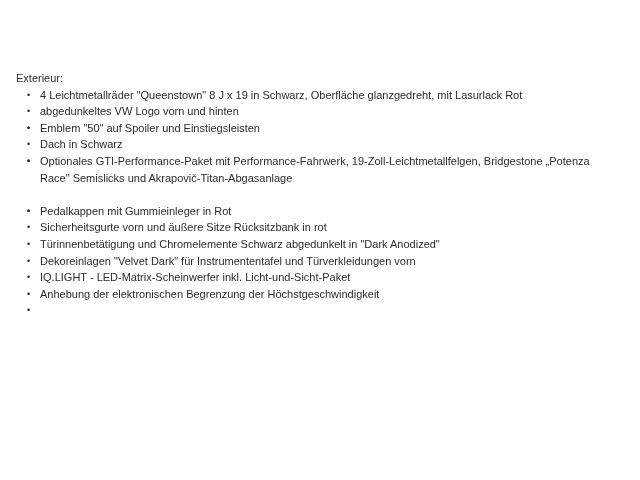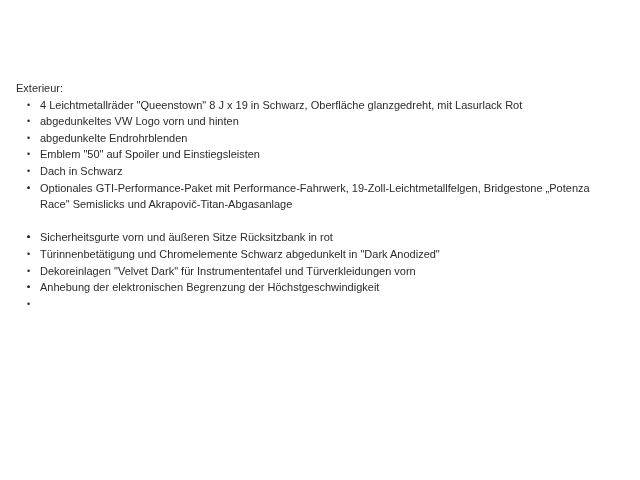--- a/index.html
+++ b/index.html
@@ -13,21 +13,21 @@
     body {
       font-family: "Liberation Sans", "DejaVu Sans", sans-serif;
       color: #2b2b2b;
       font-size: 11px;
       line-height: 16.6px;
       -webkit-font-smoothing: antialiased;
     }
     .content {
       position: absolute;
       left: 16px;
-      top: 80px;
+      top: 70px;
       width: 620px;
     }
     .section-title {
       margin: 0;
       font-size: 11px;
       font-weight: normal;
       color: #2f2f2f;
       height: 16.6px;
     }
     ul.spec-list {
@@ -54,36 +54,36 @@
 </head>
 <body>
 
 <div class="content">
 
   <section>
     <p class="section-title">Exterieur:</p>
     <ul class="spec-list">
       <li><span class="bullet">•</span><span>4 Leichtmetallräder "Queenstown" 8 J x 19 in Schwarz, Oberfläche glanzgedreht, mit Lasurlack Rot</span></li>
       <li><span class="bullet">•</span><span>abgedunkeltes VW Logo vorn und hinten</span></li>
-      <li><span class="bullet">•</span><span>abgedunkelte Endrohrblenden</span></li>
+      <li><span class="bullet">•</span></li>
       <li><span class="bullet">•</span><span>Emblem "50" auf Spoiler und Einstiegsleisten</span></li>
       <li><span class="bullet">•</span><span>Dach in Schwarz</span></li>
       <li><span class="bullet">•</span></li>
       <li><span class="bullet">•</span><span>Optionales GTI-Performance-Paket mit Performance-Fahrwerk, 19-Zoll-Leichtmetallfelgen, Bridgestone „Potenza Race" Semislicks und Akrapovič-Titan-Abgasanlage</span></li>
     </ul>
   </section>
 
   <div class="section-gap"></div>
 
   <section>
     <ul class="spec-list">
       <li><span class="bullet">•</span></li>
-      <li><span class="bullet">•</span></li>
-      <li><span class="bullet">•</span><span>Sicherheitsgurte vorn und äußeren Sitze Rücksitzbank in rot</span></li>
+      <li><span class="bullet">•</span><span>Pedalkappen mit Gummieinleger in Rot</span></li>
+      <li><span class="bullet">•</span><span>Sicherheitsgurte vorn und äußere Sitze Rücksitzbank in rot</span></li>
       <li><span class="bullet">•</span><span>Türinnenbetätigung und Chromelemente Schwarz abgedunkelt in "Dark Anodized"</span></li>
       <li><span class="bullet">•</span><span>Dekoreinlagen "Velvet Dark" für Instrumententafel und Türverkleidungen vorn</span></li>
-      <li><span class="bullet">•</span></li>
+      <li><span class="bullet">•</span><span>IQ.LIGHT - LED-Matrix-Scheinwerfer inkl. Licht-und-Sicht-Paket</span></li>
       <li><span class="bullet">•</span><span>Anhebung der elektronischen Begrenzung der Höchstgeschwindigkeit</span></li>
       <li><span class="bullet">•</span></li>
     </ul>
   </section>
 
 </div>
 
 </body></html>

